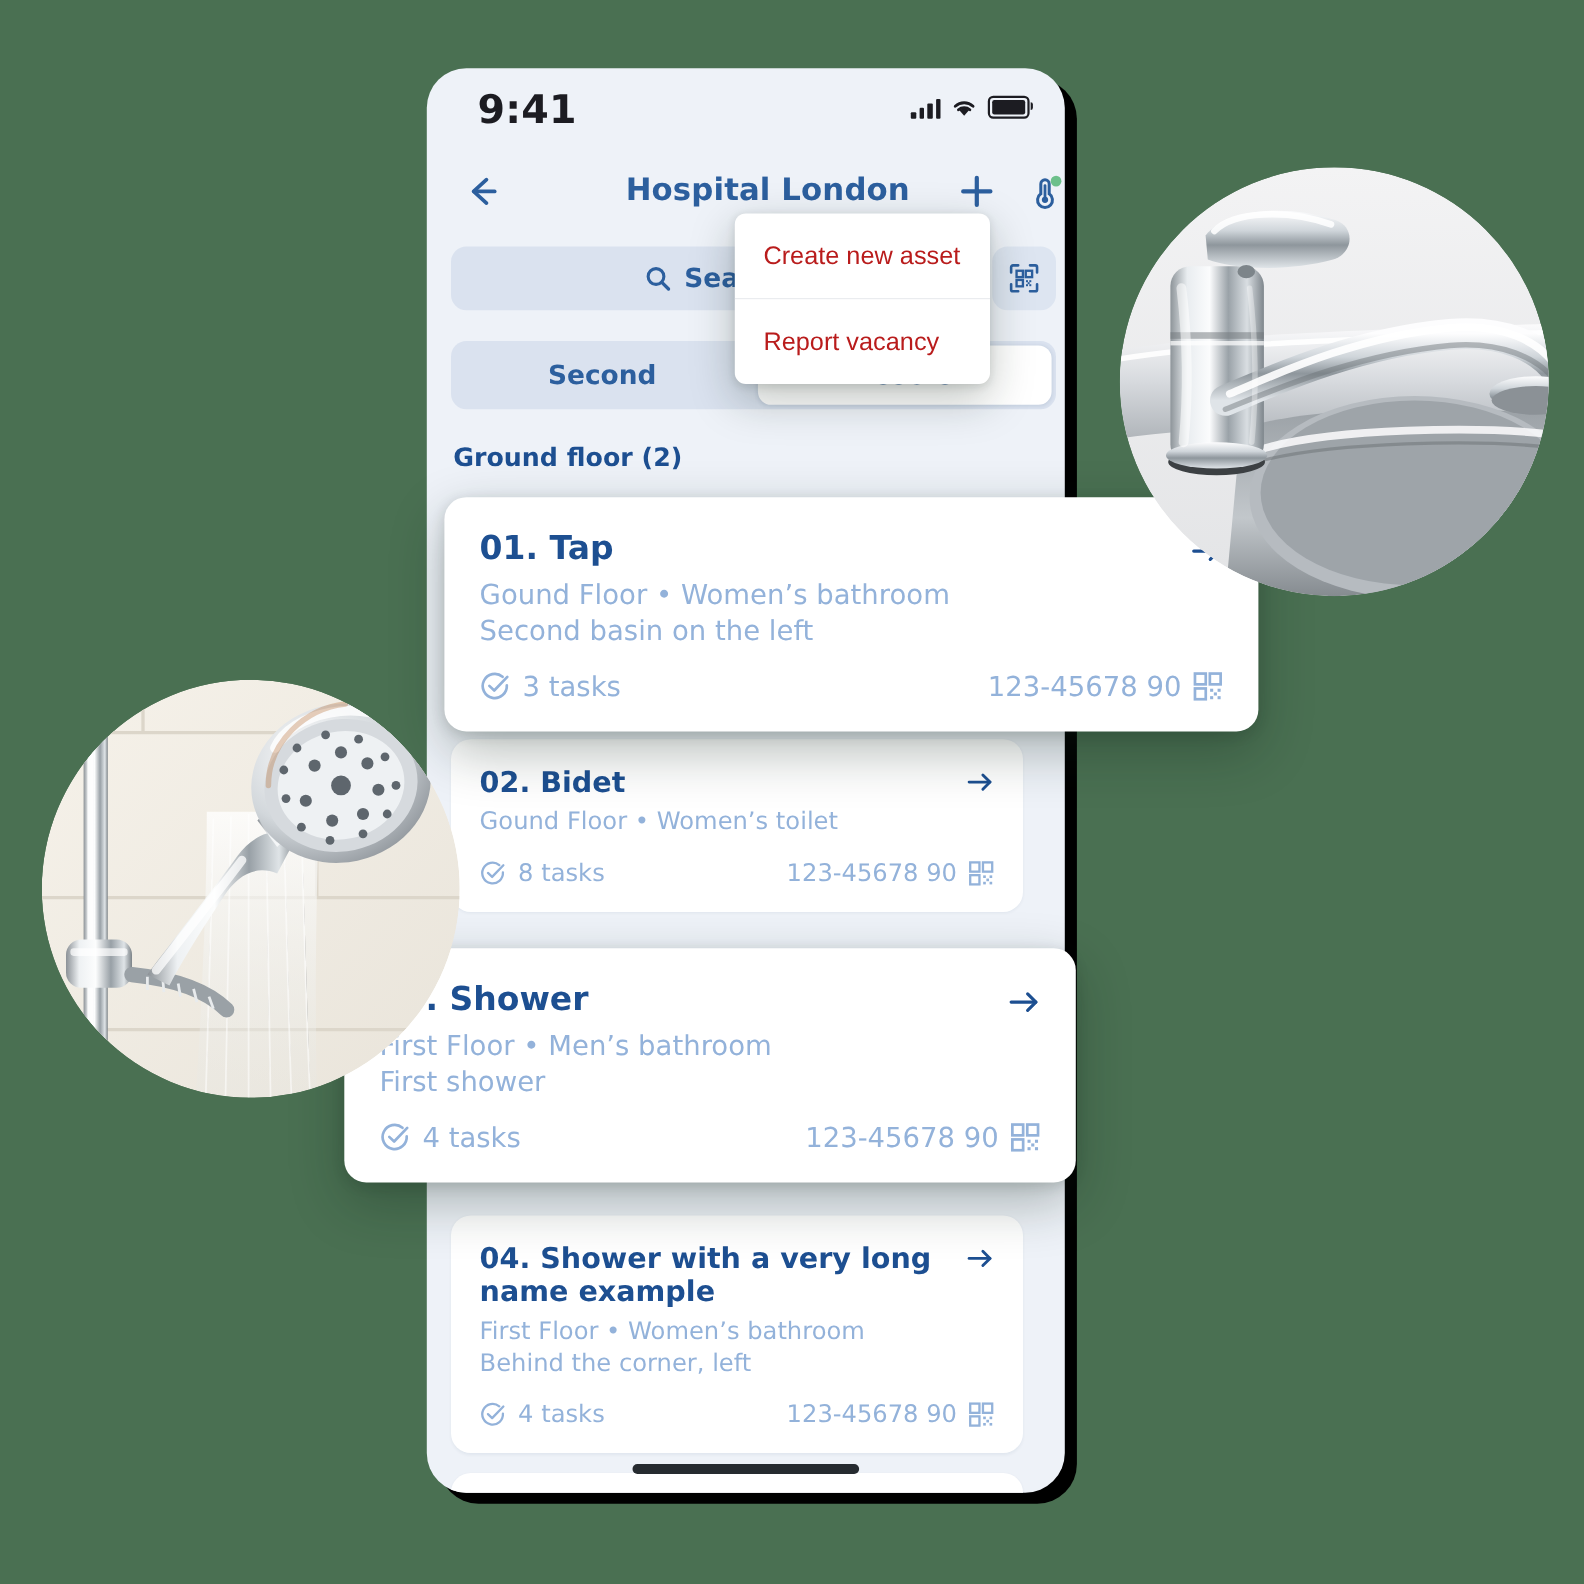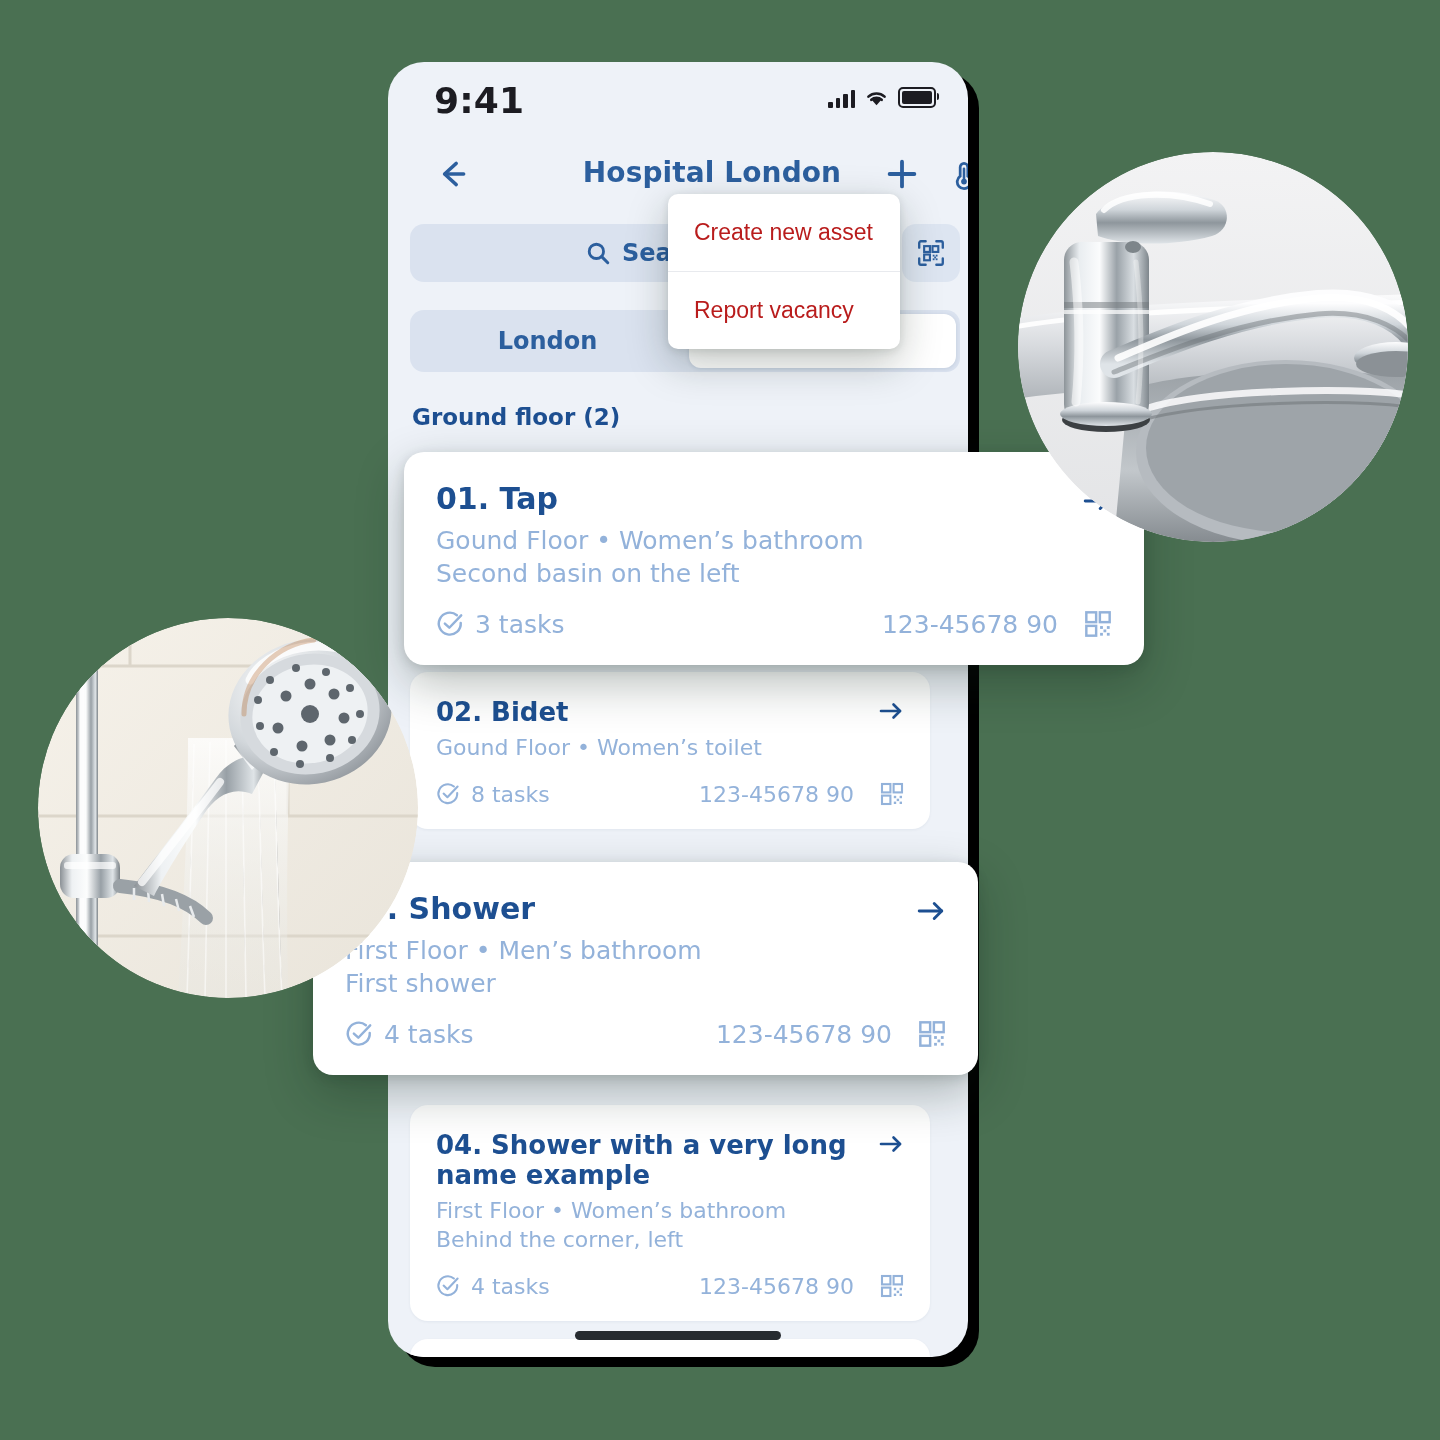--- a/index.html
+++ b/index.html
@@ -30,21 +30,21 @@
   .bars i:nth-child(1){height:6px}
   .bars i:nth-child(2){height:10px}
   .bars i:nth-child(3){height:14px}
   .bars i:nth-child(4){height:18px}
   .wifi{width:25px;height:20px;}
   .batt{width:34px;height:17px;border:2.5px solid #1c1c22;border-radius:5px;position:relative;}
   .batt::after{content:"";position:absolute;right:-5px;top:4px;width:2.5px;height:7px;background:#1c1c22;border-radius:0 2px 2px 0;}
   .batt i{position:absolute;left:2px;top:2px;bottom:2px;right:2px;background:#1c1c22;border-radius:2px;display:block;}
 
   
-  .navbar{position:absolute;left:16px;top:82px;width:616px;height:62px;}
+  .navbar{position:absolute;left:2px;top:82px;width:616px;height:62px;}
   .back-btn{position:absolute;left:22px;top:4px;width:52px;height:52px;display:flex;align-items:center;justify-content:center;cursor:pointer;}
   .nav-title{
     position:absolute;left:0;right:0;top:12px;text-align:center;
     font-size:28px;font-weight:700;color:#2c5f9e;letter-spacing:.1px;
   }
   .plus-btn{position:absolute;right:92px;top:4px;width:52px;height:52px;display:flex;align-items:center;justify-content:center;cursor:pointer;}
   .temp-btn{position:absolute;right:30px;top:4px;width:52px;height:52px;display:flex;align-items:center;justify-content:center;cursor:pointer;}
 
   
   .searchrow{position:absolute;left:0;top:162px;width:580px;height:60px;}
@@ -82,21 +82,21 @@
     position:relative;cursor:pointer;
   }
   .card-title{
     font-size:26px;font-weight:700;color:#1d4f91;letter-spacing:0;
     padding-right:44px;line-height:1.15;
   }
   .card-arrow{position:absolute;right:26px;top:26px;}
   .card-sub{font-size:22px;color:#93b2da;line-height:1.32;margin-top:5px;font-weight:500;}
   .card-foot{display:flex;align-items:center;justify-content:space-between;margin-top:20px;}
   .tasks{display:flex;align-items:center;gap:11px;font-size:22px;color:#93b2da;font-weight:500;}
-  .code{display:flex;align-items:center;gap:26px;font-size:22px;color:#93b2da;font-weight:500;}
+  .code{display:flex;align-items:center;gap:10px;font-size:22px;color:#93b2da;font-weight:500;}
 
   
   .home-ind{
     position:absolute;left:50%;transform:translateX(-50%);bottom:17px;
     width:206px;height:9px;background:#262b30;border-radius:6px;
   }
 
   
   .float-card{
     position:absolute;background:#fff;border-radius:20px;box-sizing:border-box;
@@ -208,21 +208,21 @@
             <rect x="18.4" y="15.6" width="1.7" height="1.7"></rect>
           <rect x="17" y="17.3" width="1.7" height="1.7"></rect>
           <rect x="15.6" y="19" width="1.7" height="1.7"></rect>
             <rect x="18.4" y="19" width="1.7" height="1.7"></rect>
         </g>
       </svg>
     </div>
   </div>
 
   <div class="tabs">
-    <div class="tab">London</div>
+    <div class="tab">Second</div>
     <div class="tab active">Assets</div>
   </div>
 
   <div class="list">
 
     <div class="group-head">Ground floor (2)</div>
 
     <div class="card" style="visibility:hidden;height:212px;"></div>
 
     <div class="card">

